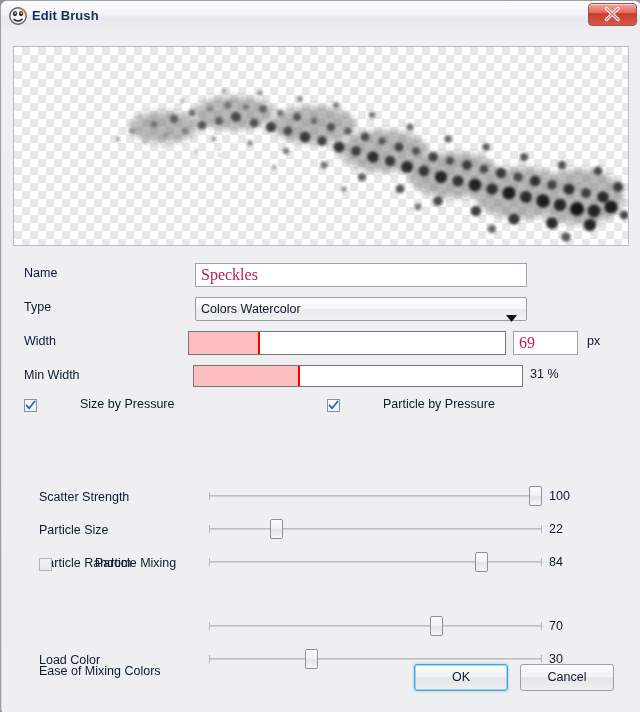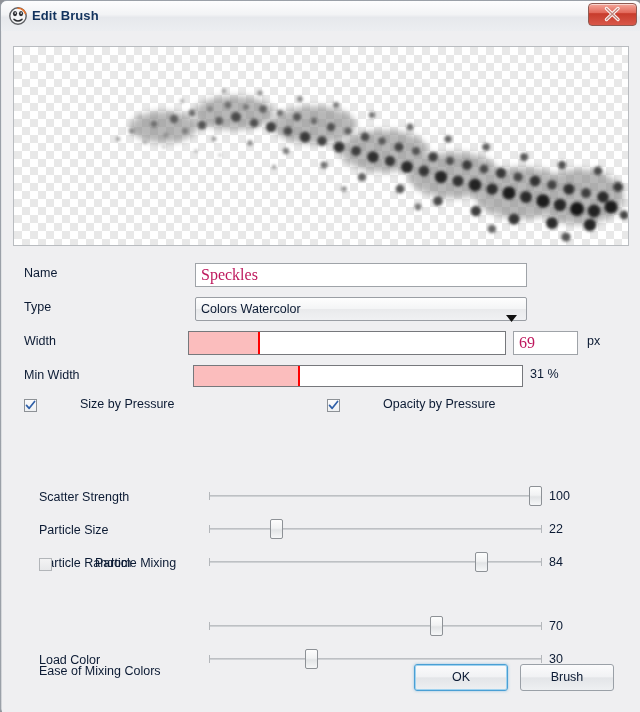--- a/index.html
+++ b/index.html
@@ -329,21 +329,21 @@
       </span>
       <span class="ctext">Size by Pressure</span>
     </div>
 
     <div class="chk" style="left:325px;top:368px;width:180px;height:16px;">
       <span class="box">
         <svg width="11" height="11" viewBox="0 0 11 11" style="position:absolute;left:0;top:0;">
           <path d="M1.5 5.4 L4.2 8.3 L9.6 1.4" stroke="#2f5fa8" stroke-width="1.7" fill="none" stroke-linecap="round" stroke-linejoin="round"></path>
         </svg>
       </span>
-      <span class="ctext">Opacity by Pressure</span>
+      <span class="ctext">Particle by Pressure</span>
     </div>
 
 
     <div id="slider-host">
         <span class="lbl" style="left: 37px; top: 459px; position: absolute;">Scatter Strength</span>
         <div class="slider" style="left: 207px; top: 455px; width: 333px;">
           <div class="track"></div>
           <div class="tcap" style="left:0"></div>
           <div class="tcap" style="right:0"></div>
           <div class="thumb" style="left:320px"></div>
@@ -382,16 +382,16 @@
         </div>
         <span class="sval" style="left: 547px; top: 621px;">30</span>
       </div>
 
     <div class="chk" style="left:37px;top:527px;width:180px;height:16px;">
       <span class="box off"></span>
       <span class="ctext">Particle Mixing</span>
     </div>
 
     <div class="btn default" style="left:412px;top:633px;">OK</div>
-    <div class="btn" style="left:518px;top:633px;">Brush</div>
+    <div class="btn" style="left:518px;top:633px;">Cancel</div>
 
   </div>
 </div>
 
 </body></html>

